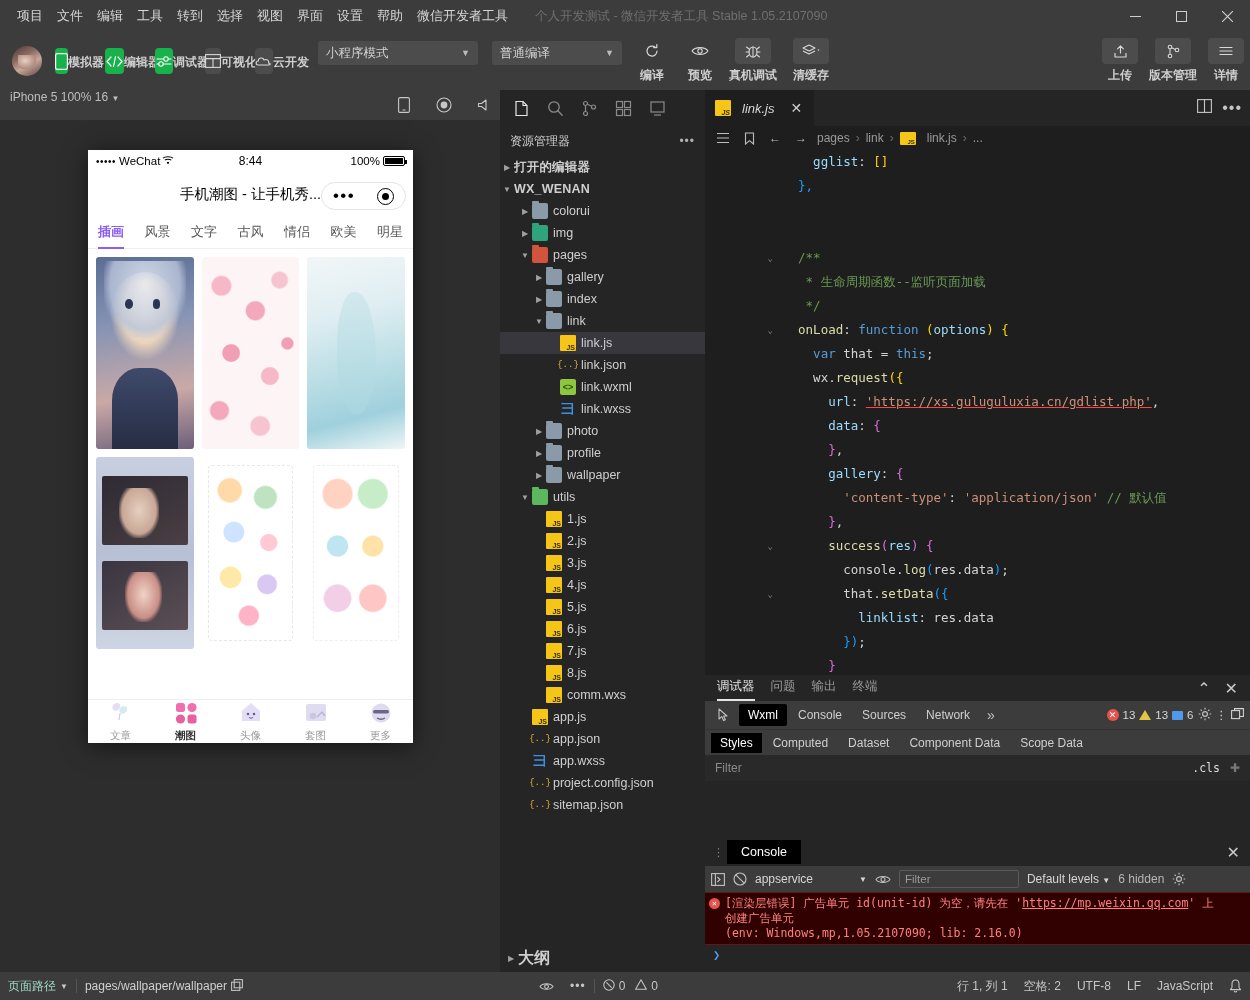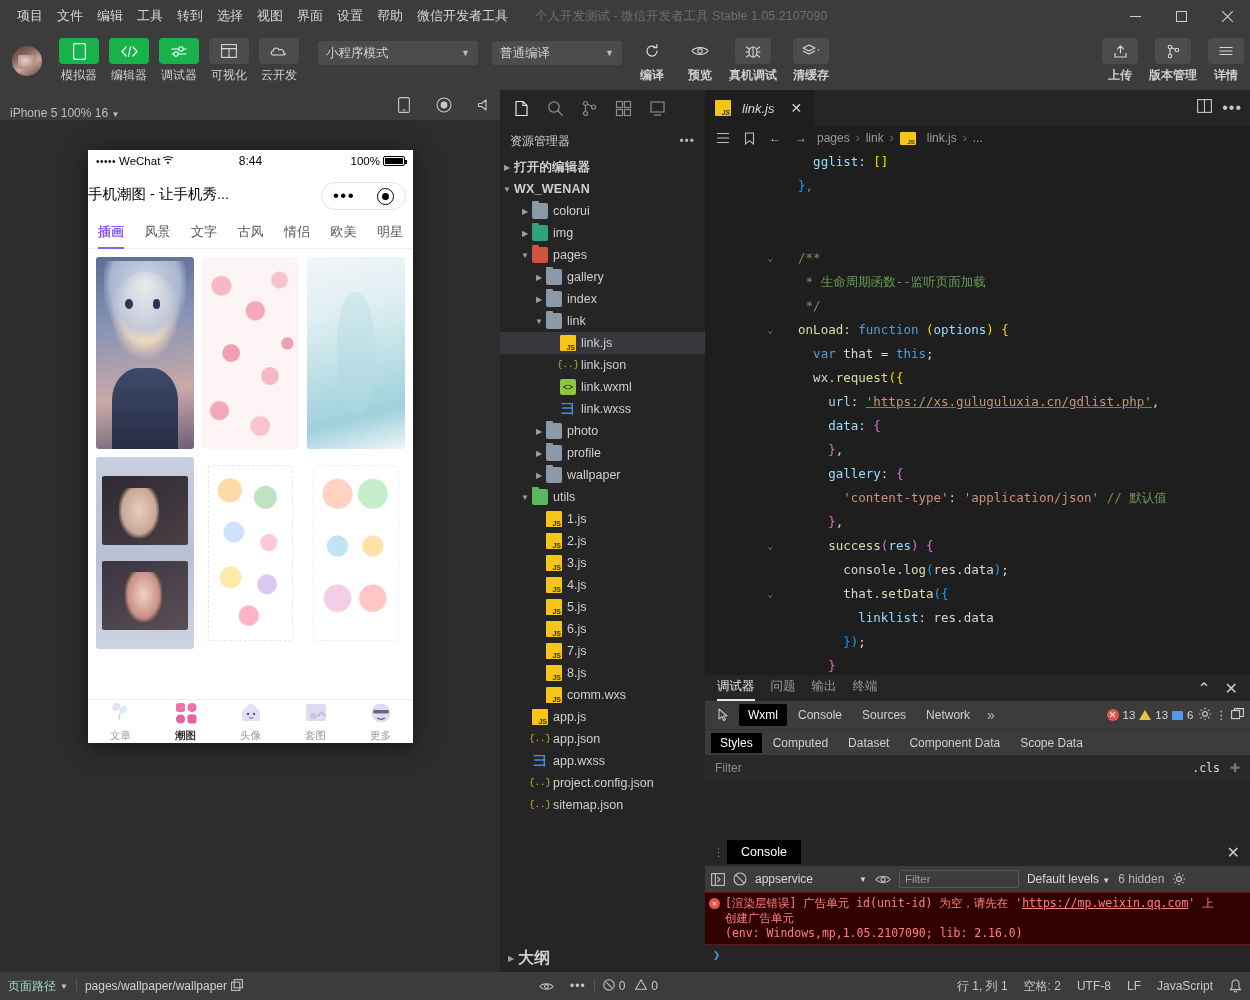--- a/index.html
+++ b/index.html
@@ -41,22 +41,22 @@
     width: 30px; height: 30px; border-radius: 50%; margin-left: 12px; margin-right: 12px;
     background: linear-gradient(150deg,#4a3a38 0%, #8a6a60 35%, #c9a79a 60%, #5a4240 100%);
     flex: 0 0 auto; position: relative; overflow: hidden;
   }
   #avatar::after {
     content:""; position:absolute; left:6px; top:9px; width:18px; height:14px;
     background: radial-gradient(ellipse at 40% 40%, #e8cfc4 0%, #b08a7e 70%, transparent 72%);
   }
   .tbgroup { display: flex; align-items: flex-start; }
   .tbtn {
-    display: flex; flex-direction: column; align-items: center; width: 48px;
-    margin: 16px 1px; cursor: default;
+    display: flex; align-items: center; width: 48px;
+    margin: 16px 1px; cursor: default; font-weight: bold;
   }
   .tbtn .box {
     width: 40px; height: 26px; border-radius: 4px; display: flex;
     align-items: center; justify-content: center; color: #e8e8e8;
   }
   .tbtn.on .box { background: #17b34a; }
   .tbtn.off .box { background: #4c4c4c; }
   .tbtn .lbl { font-size: 12px; color: #cfcfcf; margin-top: 3px; white-space: nowrap; }
   .tb-sep { width: 14px; }
 
@@ -72,21 +72,21 @@
     width: 36px; height: 26px; border-radius: 4px; display: flex;
     align-items: center; justify-content: center; color: #d8d8d8; background: transparent;
   }
   .tbtn2.boxed .box { background: #4c4c4c; }
   .tbtn2 .lbl { font-size: 12px; color: #cfcfcf; margin-top: 3px; white-space: nowrap; font-weight: bold; }
   .tbtn2.wide { width: 58px; }
 
   
   #sim-bar {
     position: absolute; top: 90px; left: 0; width: 544px; height: 30px;
-    background: #3c3c3c; display: flex; align-items: flex-end;
+    background: #3c3c3c; display: flex; align-items: flex-start;
   }
   #sim-device { color: #bfbfbf; font-size: 12px; margin-left: 10px; }
   #sim-bar .icons { margin-left: auto; display: flex; align-items: center; }
   #sim-bar .icons > span {
     width: 40px; height: 30px; display: flex; align-items: center; justify-content: center;
     color: #c8c8c8;
   }
   #sim-area {
     position: absolute; top: 120px; left: 0; width: 500px; height: 852px;
     background: #2d2d2d;
@@ -104,21 +104,21 @@
   #phone-status .carrier { margin-left: 3px; font-size: 11.5px; }
   #phone-status .wifi { margin-left: 2px; }
   #phone-status .time { position: absolute; left: 0; right: 0; text-align: center; font-size: 12px; }
   #phone-status .right { margin-left: auto; display: flex; align-items: center; gap: 3px; z-index:2;}
   .batt {
     width: 22px; height: 10px; border: 1px solid #000; border-radius: 2px; position: relative;
   }
   .batt::before { content:""; position:absolute; left:1px; top:1px; right:1px; bottom:1px; background:#000; }
   .batt::after { content:""; position:absolute; right:-3px; top:3px; width:2px; height:4px; background:#000; }
   #phone-nav {
-    height: 44px; display: flex; align-items: center; 
+    height: 44px; display: flex; align-items: center; justify-content: center;
     position: relative; color:#000;
   }
   #phone-nav .title { font-size: 14.5px; color: #000; }
   #phone-nav .caps {
     position: absolute; right: 7px; top: 10px; width: 85px; height: 28px;
     border: 1px solid #e3e3e3; border-radius: 14px; display: flex; align-items: center;
     justify-content: space-around;
   }
   .caps .ell { font-size: 17px; letter-spacing: 1.5px; line-height: 10px; }
   .caps .tgt { width: 17px; height: 17px; border: 1.6px solid #000; border-radius: 50%; position: relative; }

